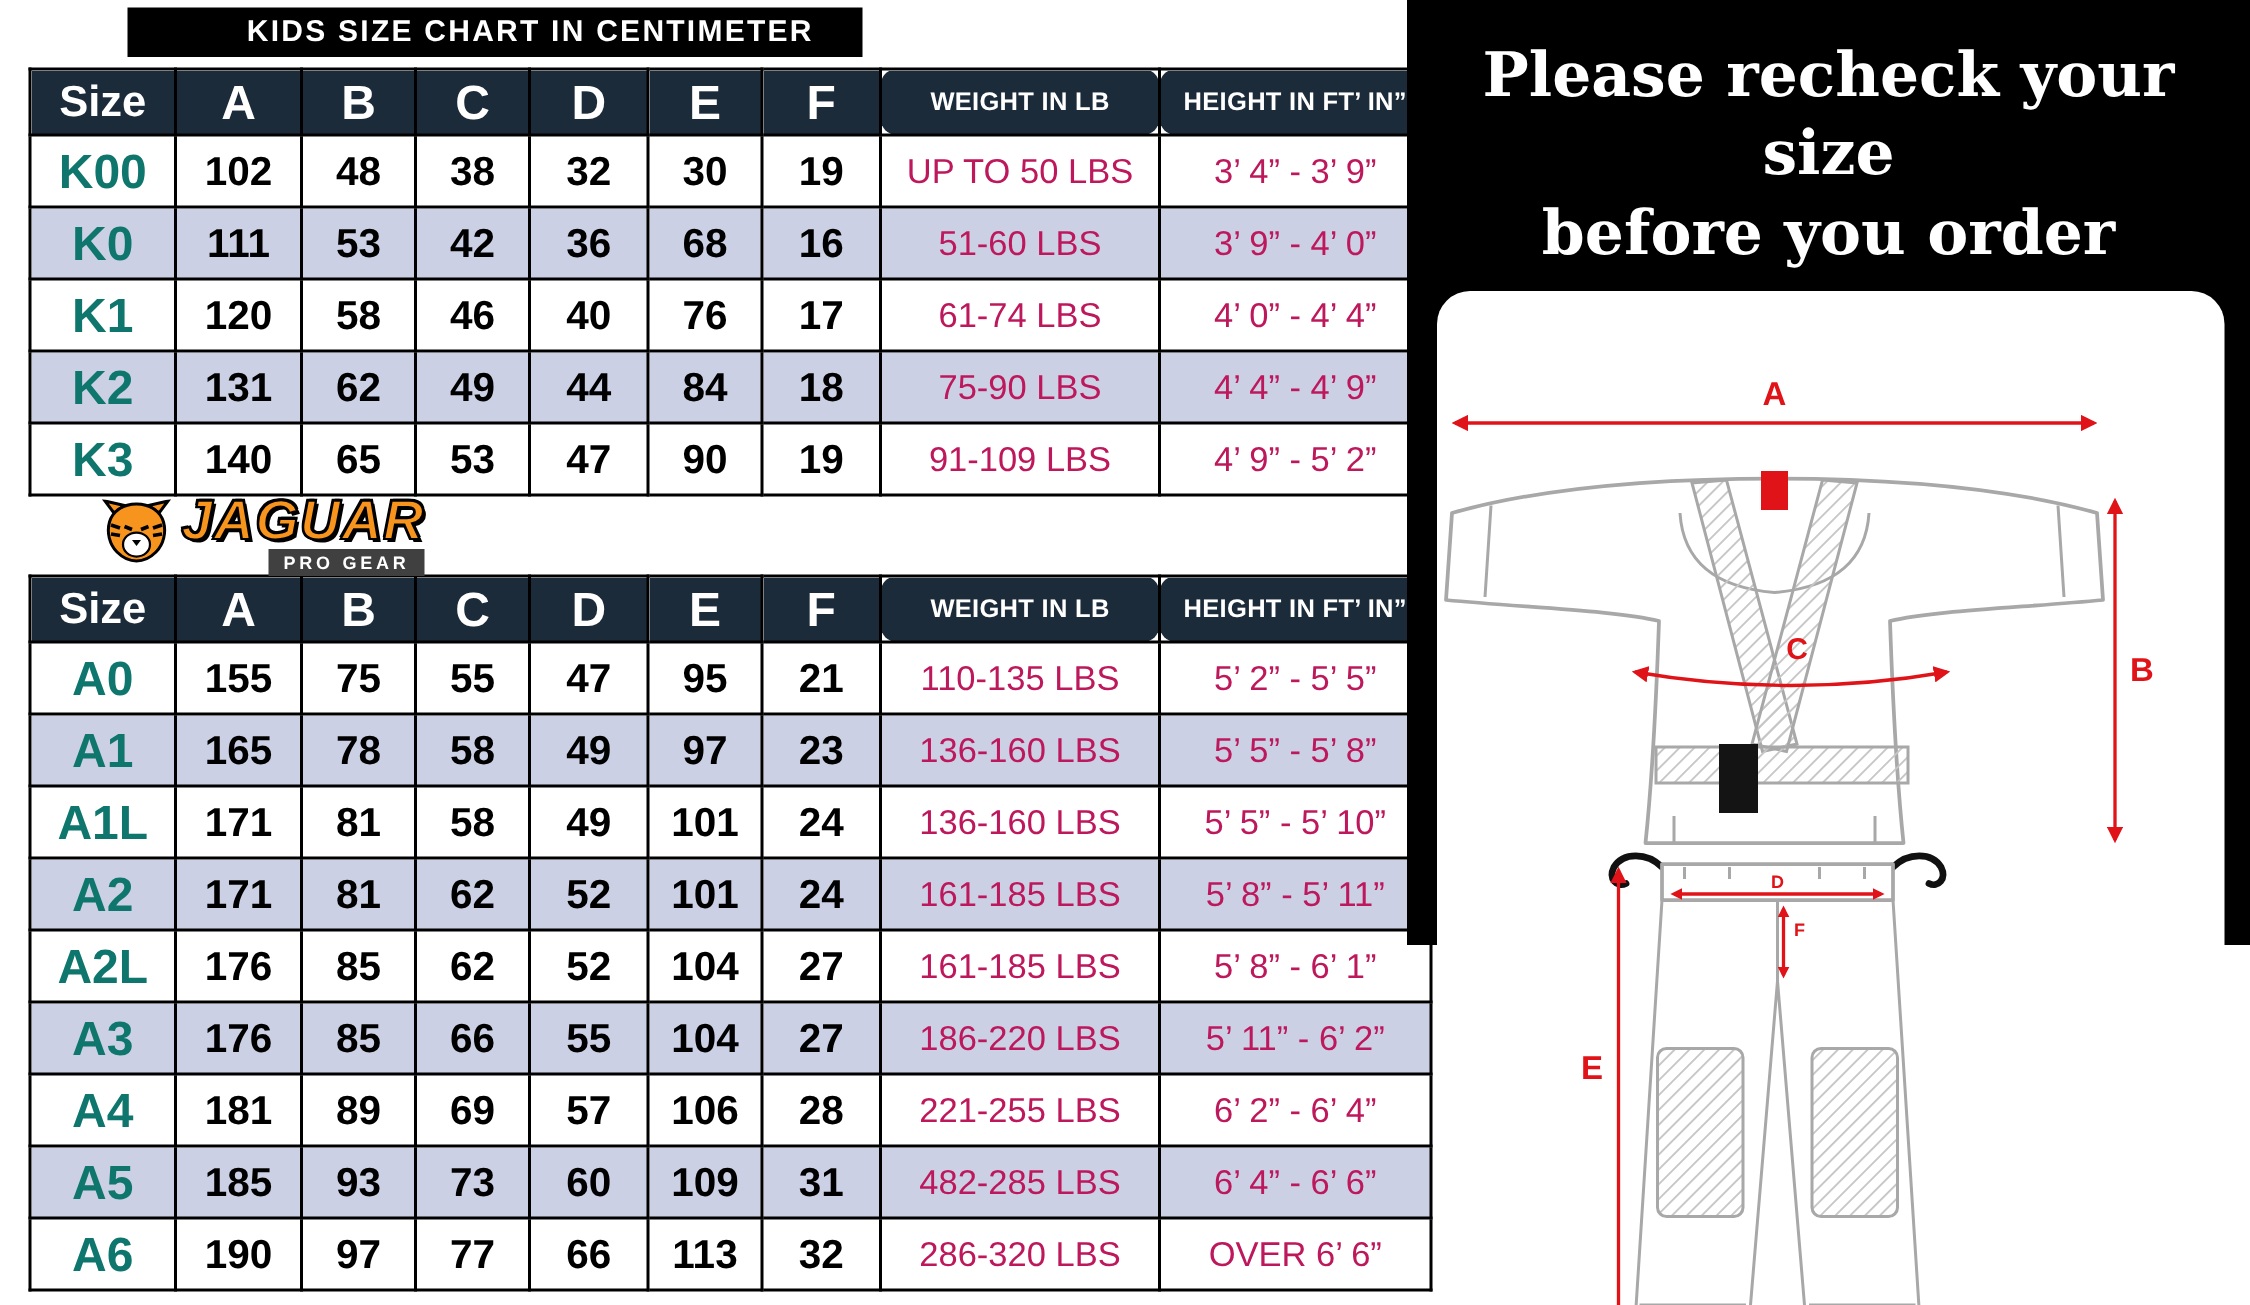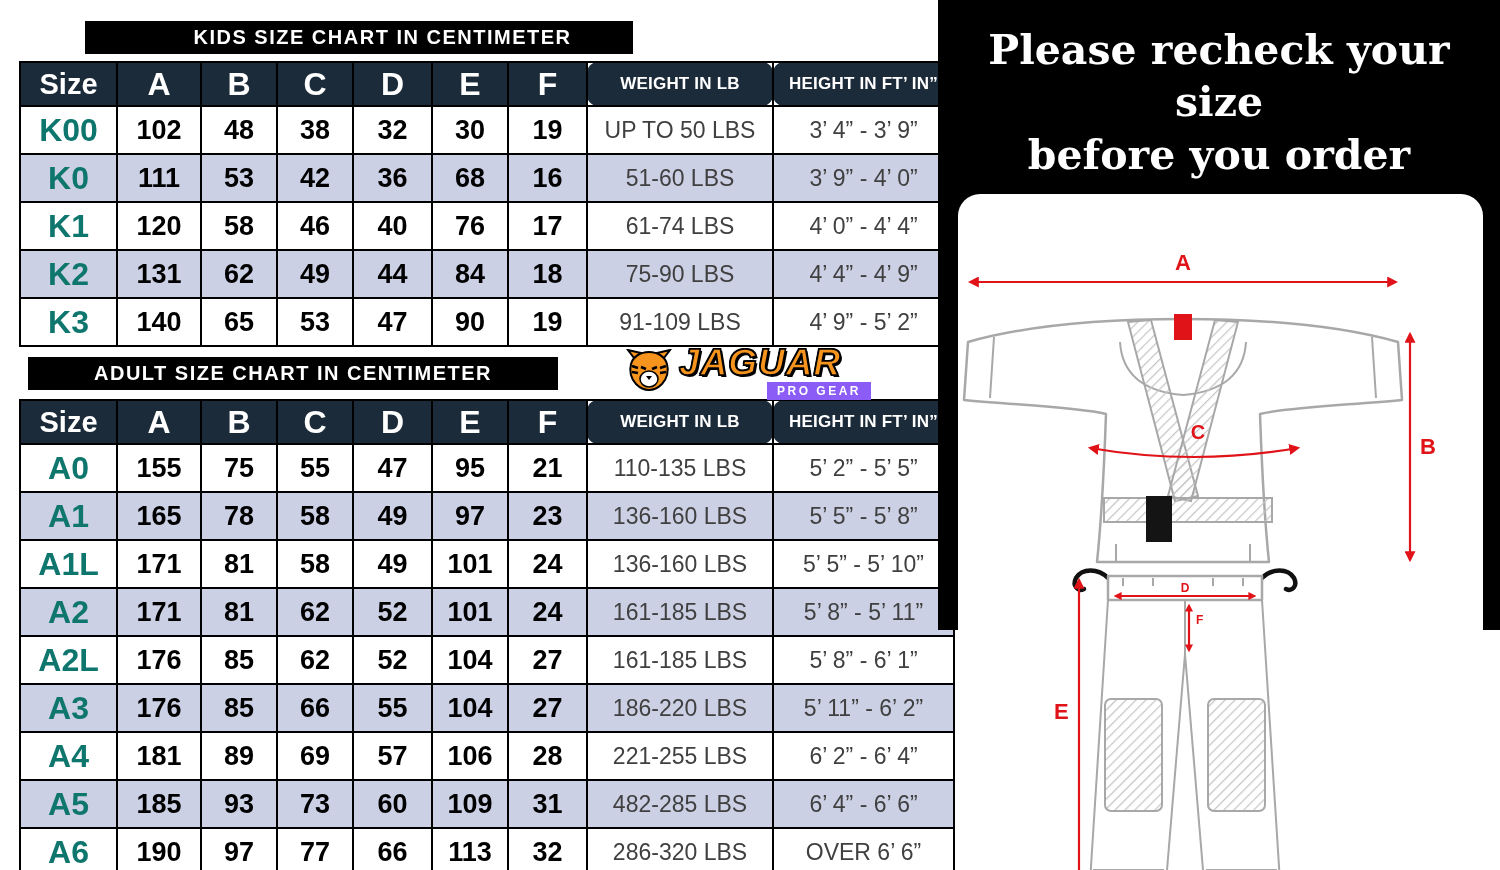--- a/index.html
+++ b/index.html
@@ -5,49 +5,49 @@
   * { margin:0; padding:0; box-sizing:border-box; }
   html,body { width:1500px; height:870px; overflow:hidden; }
   body { font-family:"Liberation Sans", sans-serif; background:#fff; }
   .page { display:flex; width:1500px; height:870px; }
 
   
   .left { width:938px; background:#fff; }
   .chart-bar { background:#000; color:#fff; font-weight:bold; font-size:20px;
                letter-spacing:1.5px; height:33px; display:flex; align-items:center;
                justify-content:center; }
-  .kids-bar { width:548px; margin:21px 0 7px 85px;padding-left:47px; }
+  .kids-bar { width:490px; margin:5px 0 7px 85px;padding-left:47px; }
   .adult-row { display:flex; align-items:center; height:52px; }
   .adult-bar { width:530px; margin-left:28px; }
 
   table.size-table { border-collapse:collapse; width:934px; margin-left:19px;
                      table-layout:fixed; }
   .size-table th, .size-table td { border:2px solid #000; text-align:center;
                                    padding:0; overflow:hidden; }
   .size-table thead tr { height:44px; }
   .size-table tbody tr { height:48px; }
   .size-table tbody tr:nth-child(even) { background:var(--row-stripe,#cbd0e4); }
   .size-table th { background:var(--header-navy,#1c2b39); color:#fff; }
   th.col-size   { font-size:29px; }
   th.col-letter { font-size:32px; }
   th.col-text   { font-size:17px; letter-spacing:.2px;border-radius:11px; }
   td.cell-size  { font-size:32px; font-weight:bold; color:#0f766e; }
   td.cell-num   { font-size:27px; font-weight:bold; color:#000; }
-  td.cell-text  { font-size:23px; color:#404040; }
+  td.cell-text  { font-size:23px; color:#be185d; }
 
   
   .logo { display:flex; align-items:center; margin-left:68px; margin-top:-4px; }
   .tiger { margin-right:7px; }
   .logo-brand { font-size:37px; font-weight:900; font-style:italic;
                 color:var(--logo-orange,#f7941d); letter-spacing:1px;
                 -webkit-text-stroke:1.4px #000;
                 text-shadow:2px 2px 0 #000, -1px -1px 0 #000, 1px -1px 0 #000, -1px 1px 0 #000; }
-  .logo-sub { background:#8b5cf6; color:#fff; font-size:12px; font-weight:bold;
+  .logo-sub { background:#404040; color:#fff; font-size:12px; font-weight:bold;
               letter-spacing:2.5px; padding:2px 10px; width:max-content;
-              margin:-2px 0 0 88px; }
+              margin:-2px 0 0 58px; }
 
   
   .right { width:562px; height:630px; background:var(--panel-black,#000); color:#fff; }
   .notice { text-align:center; padding-top:24px; font-family:"DejaVu Serif", serif;
             font-weight:bold; font-size:41px; line-height:1.28; color:#fff; }
   .diagram-box { background:#fff; border-radius:22px; margin:13px 17px 0 20px;
                  height:700px; }
   .diagram-box svg { display:block; width:525px; height:700px; }
 
   .draw    { fill:#fff; stroke:#a8a8a8; stroke-width:2.5; stroke-linejoin:round; }
@@ -146,21 +146,20 @@
             <td class="cell-num">47</td>
             <td class="cell-num">90</td>
             <td class="cell-num">19</td>
             <td class="cell-text">91-109 LBS</td>
             <td class="cell-text">4’ 9” - 5’ 2”</td>
           </tr>
         </tbody>
       </table>
 
     <div class="adult-row">
-      <div class="chart-bar adult-bar">ADULT SIZE CHART IN CENTIMETER</div>
       <div class="logo">
         <svg class="tiger" width="46" height="44" viewBox="0 0 46 44">
           <path d="M8,9 L2,1 L15,4 Z" fill="#f7941d" stroke="#000" stroke-width="2"></path>
           <path d="M38,9 L44,1 L31,4 Z" fill="#f7941d" stroke="#000" stroke-width="2"></path>
           <path d="M23,3 C14,3 7,8 5,15 C3,22 5,30 10,35 C14,39 18,41 23,41
                    C28,41 32,39 36,35 C41,30 43,22 41,15 C39,8 32,3 23,3 Z" fill="#f7941d" stroke="#000" stroke-width="2"></path>
           <path d="M6,17 l6,2 M6,23 l6,1 M40,17 l-6,2 M40,23 l-6,1 M15,18 l5,2 M31,18 l-5,2" stroke="#000" stroke-width="2.5" fill="none"></path>
           <ellipse cx="23" cy="30" rx="9" ry="8" fill="#fff" stroke="#000" stroke-width="1.5"></ellipse>
           <path d="M20,27 h6 l-3,4 Z" fill="#000"></path>
         </svg>

